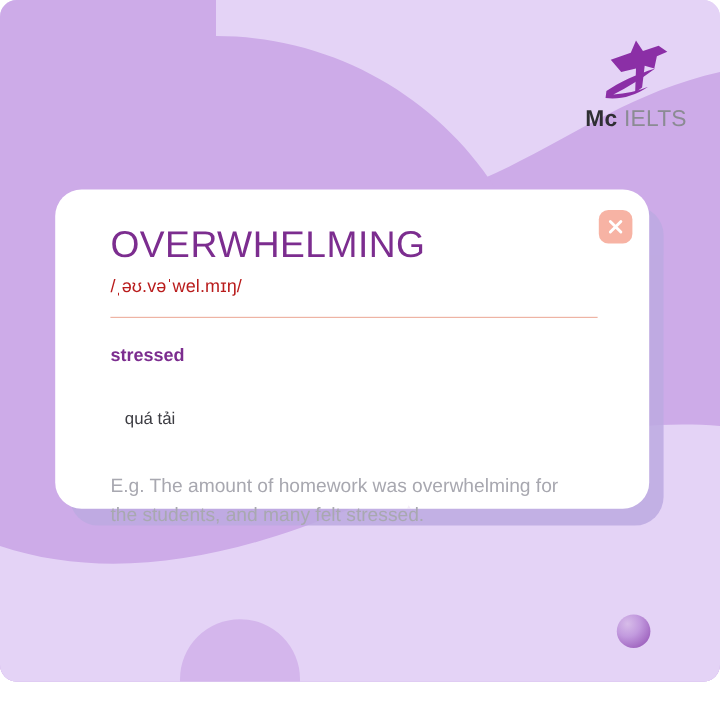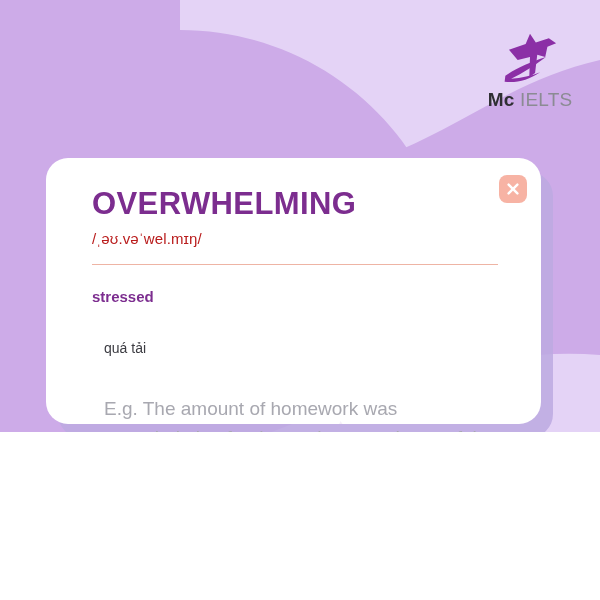--- a/index.html
+++ b/index.html
@@ -9,23 +9,24 @@
   body {
     width: 600px;
     height: 600px;
     font-family: "Liberation Sans", sans-serif;
     overflow: hidden;
   }
 
   #stage {
     position: relative;
     width: 600px;
-    height: 432px;
+    height: 568px;
     background: #e4d3f6;
     overflow: hidden;
+    border-radius: 14px;
   }
 
   
   .bg-layer {
     position: absolute;
     inset: 0;
     width: 600px;
     height: 600px;
   }
 
@@ -125,21 +126,21 @@
     position: absolute;
     left: 92px;
     top: 158px;
     width: 406px;
   }
 
   .word-title {
     margin: 0;
     padding-top: 30px;
     font-size: 31px;
-    font-weight: bold;
+    font-weight: normal;
     letter-spacing: 0.4px;
     color: #7c2d8f;
     line-height: 1.05;
   }
 
   .word-ipa {
     margin: 0;
     padding-top: 9px;
     font-size: 15px;
     color: #b91c1c;
@@ -162,23 +163,23 @@
   }
 
   .meaning {
     margin: 12px;
     padding-top: 23px;
     font-size: 14px;
     color: #3c3c42;
   }
 
   .example {
-    margin: 12px;
+    margin: 0;
     padding-top: 26px;
-    font-size: 19px;
+    font-size: 16px;
     line-height: 1.55;
     color: #a8a8b0;
     width: 385px;
   }
 </style>
 </head>
 <body>
 
 <div id="stage">
 

